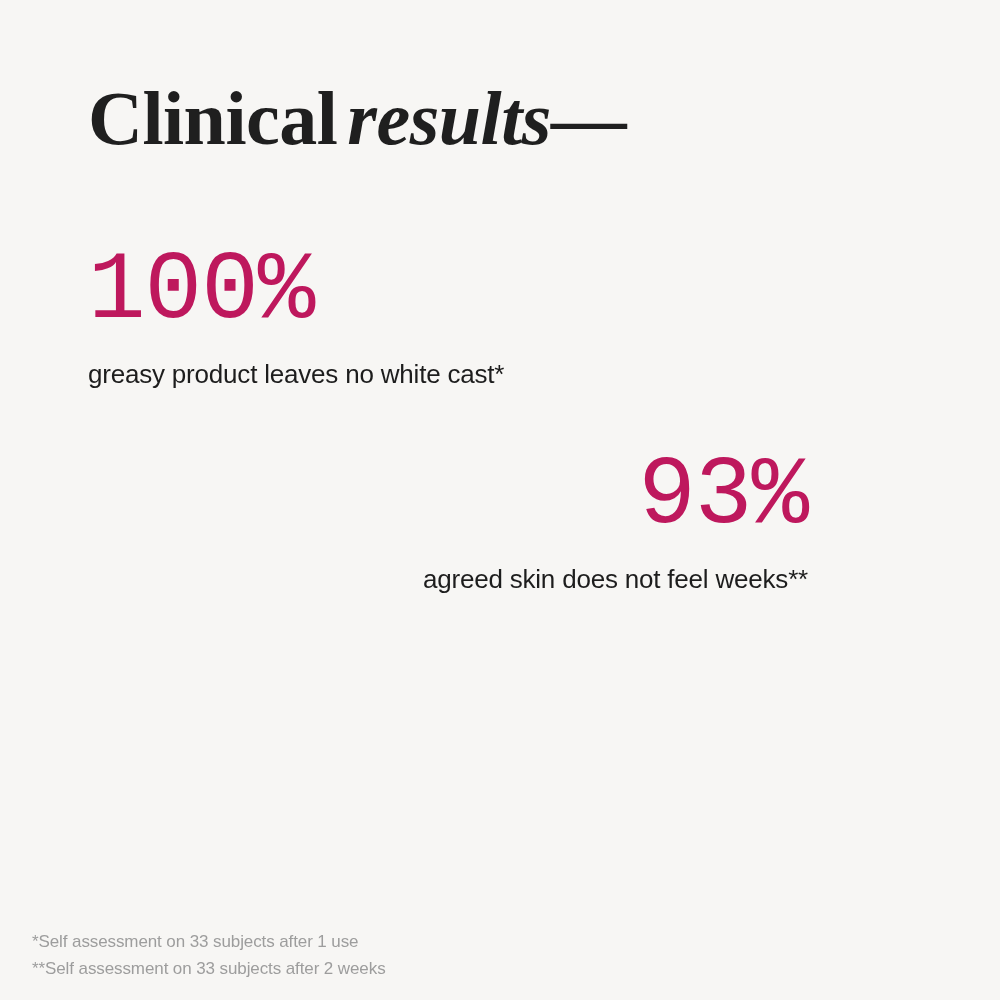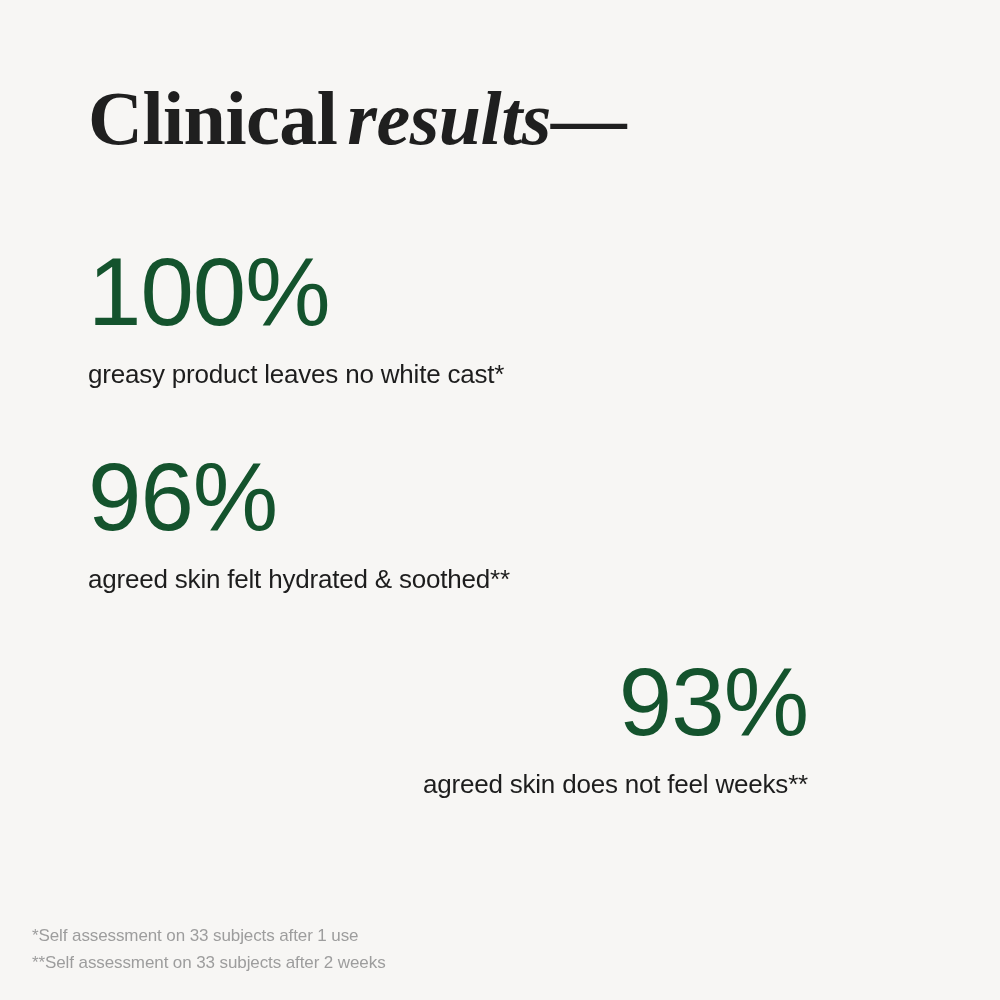--- a/index.html
+++ b/index.html
@@ -61,44 +61,44 @@
 
   .stat-block {
     margin-bottom: 62px;
   }
   .stat-block:last-child {
     margin-bottom: 0;
     text-align: right;
   }
 
   .stat-value {
-    font-family: Liberation Sans, sans-serif;
+    font-family: Liberation Mono, monospace;
     font-weight: 400;
     font-size: 96px;
     line-height: 0.92;
-    color: #14532d;
+    color: #be185d;
     letter-spacing: -1px;
     display: block;
   }
 
   .stat-label {
     display: block;
     margin-top: 22px;
     font-family: "Liberation Sans", sans-serif;
     font-size: 26px;
     line-height: 1.25;
     color: #1d1d1d;
     letter-spacing: -0.2px;
   }
 
   
   .footnotes {
     position: absolute;
     left: 32px;
-    bottom: 24px;
+    bottom: 18px;
     font-family: "Liberation Sans", sans-serif;
     font-size: 17px;
     line-height: 1.55;
     color: #9d9d9d;
     letter-spacing: -0.1px;
   }
   .footnote-line { display: block; }
 </style>
 </head>
 <body>
@@ -109,24 +109,20 @@
     <span class="hd-upright">Clinical</span><span class="hd-italic">results</span><span class="hd-dash">—</span>
   </div>
 
   <div class="stats">
 
     <div class="stat-block">
       <span class="stat-value">100%</span>
       <span class="stat-label">greasy product leaves no white cast*</span>
     </div>
 
-    <div class="stat-block">
-      <span class="stat-value">96%</span>
-      <span class="stat-label">agreed skin felt hydrated &amp; soothed**</span>
-    </div>
 
     <div class="stat-block">
       <span class="stat-value">93%</span>
       <span class="stat-label">agreed skin does not feel weeks**</span>
     </div>
 
   </div>
 
   <div class="footnotes">
     <span class="footnote-line">*Self assessment on 33 subjects after 1 use</span>

